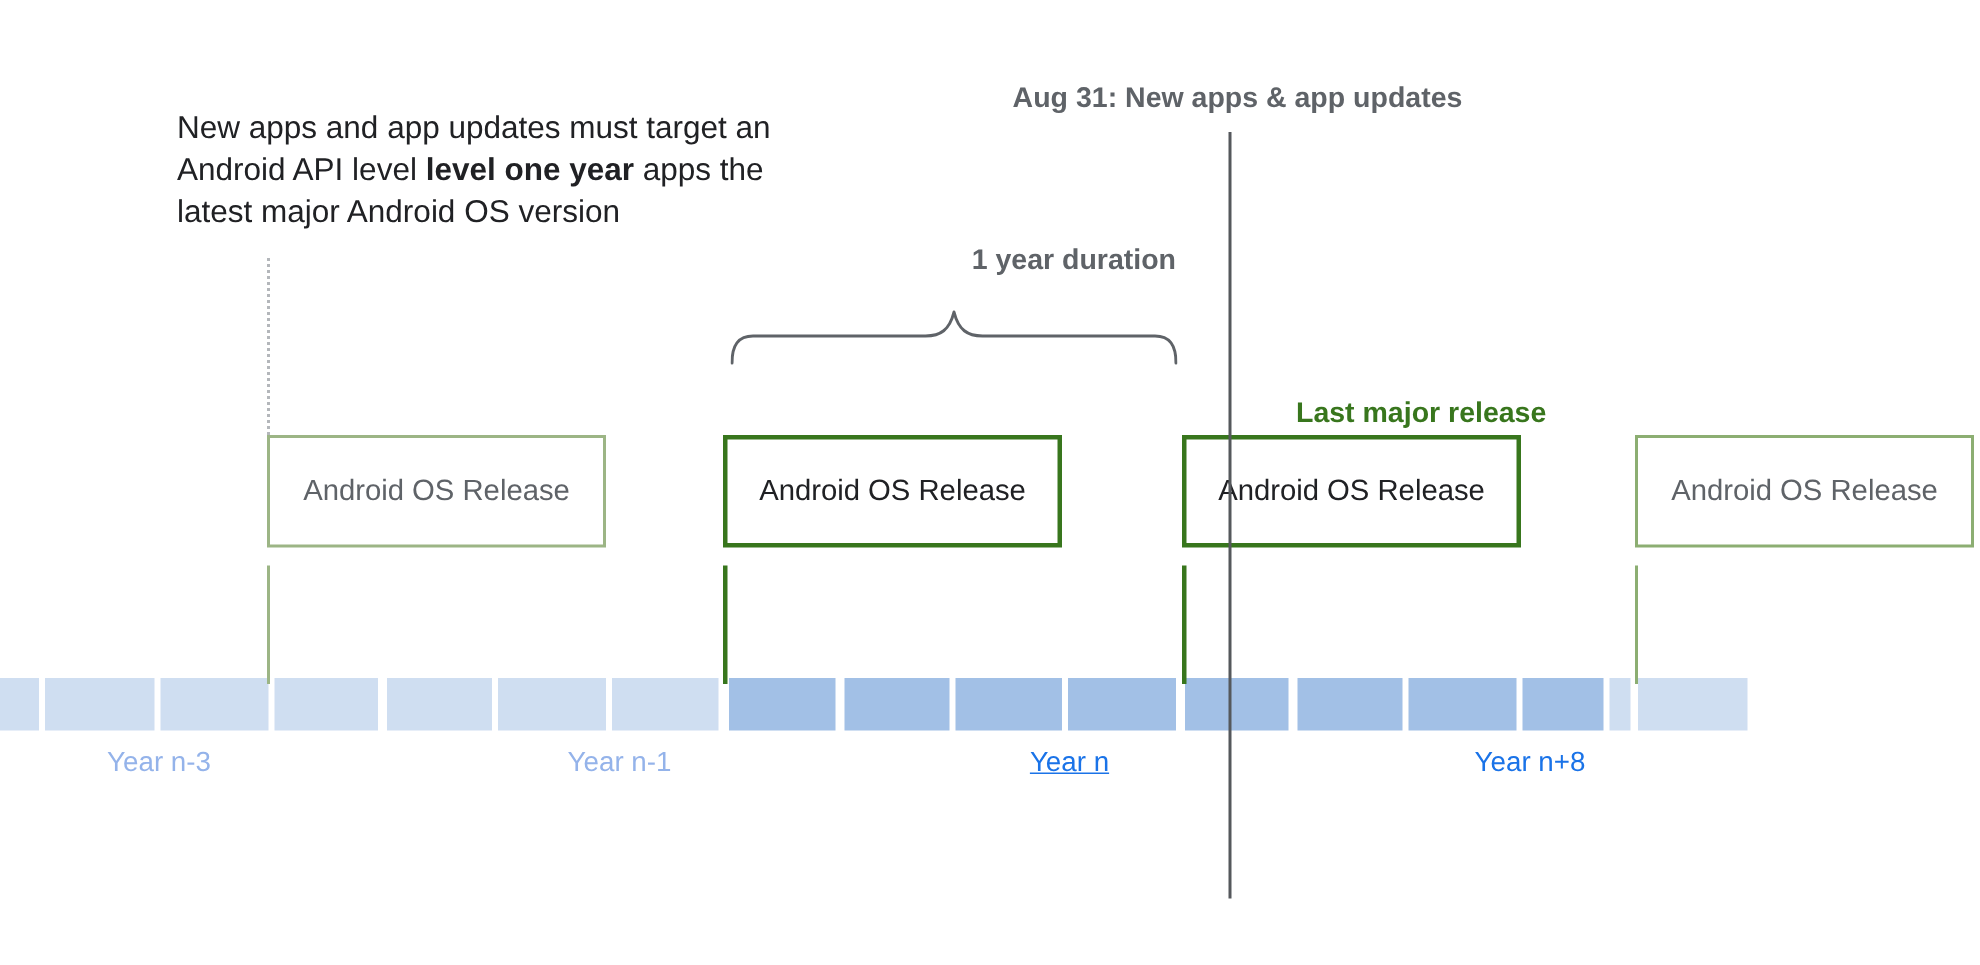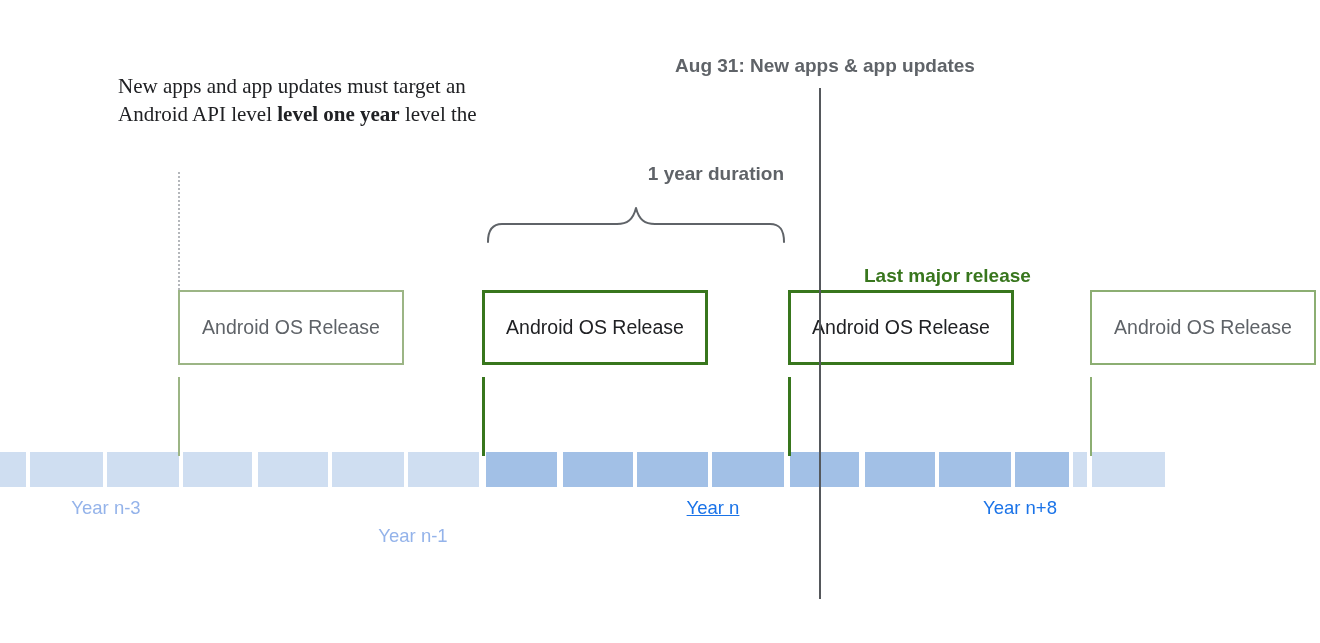--- a/index.html
+++ b/index.html
@@ -6,21 +6,21 @@
   .canvas{
     position:relative;
     width:1320px;height:643px;
     background:#ffffff;
     overflow:hidden;
     font-family:"Liberation Sans", sans-serif;
   }
   
   .intro{
     position:absolute;left:118px;top:72px;width:480px;
-    font-size:21px;line-height:28px;color:var(--text-dark);font-family:Liberation Serif, serif;
+    font-size:21px;line-height:28px;color:var(--text-dark);
   }
   .intro b{font-weight:700;}
   
   .aug31{
     position:absolute;left:640px;top:55px;width:370px;
     text-align:center;font-size:19px;font-weight:700;color:var(--text-gray);
   }
   .vline{
     position:absolute;left:819px;top:88px;width:2px;height:511px;
     background:var(--line-gray);z-index:6;
@@ -66,32 +66,33 @@
   .seg-light{background:var(--blue-light);}
   .seg-dark{background:var(--blue-dark);}
   
   .yearlabel{
     position:absolute;top:497px;transform:translateX(-50%);
     font-size:18.5px;white-space:nowrap;
   }
   .year-faded{color:var(--year-faded);}
   .year-strong{color:var(--year-strong);}
   .yl-1{left:106px;}
-  .yl-2{left:413px;margin-top:28px;}
+  .yl-2{left:413px;}
   .yl-3{left:713px;text-decoration:underline;}
   .yl-4{left:1020px;}
 </style>
 </head>
 <body>
 
 <div class="canvas">
 
   <div class="intro">
     <span>New apps and app updates must target an</span><br>
-    <span>Android API level </span><b>level one year</b><span> level the</span><br>
+    <span>Android API level </span><b>level one year</b><span> apps the</span><br>
+    <span>latest major Android OS version</span>
   </div>
 
   <div class="aug31">Aug 31: New apps &amp; app updates</div>
   <div class="vline"></div>
 
   <div class="duration">1 year duration</div>
   <svg class="brace" width="298" height="42" viewBox="0 0 298 42">
     <path d="M1 40 C1 28 5 22 15 22 L130 22 C140 22 146 18 149 6 C152 18 158 22 168 22 L283 22 C293 22 297 28 297 40" fill="none" stroke="#5f6368" stroke-width="2" stroke-linecap="round" stroke-linejoin="round"></path>
   </svg>
 

